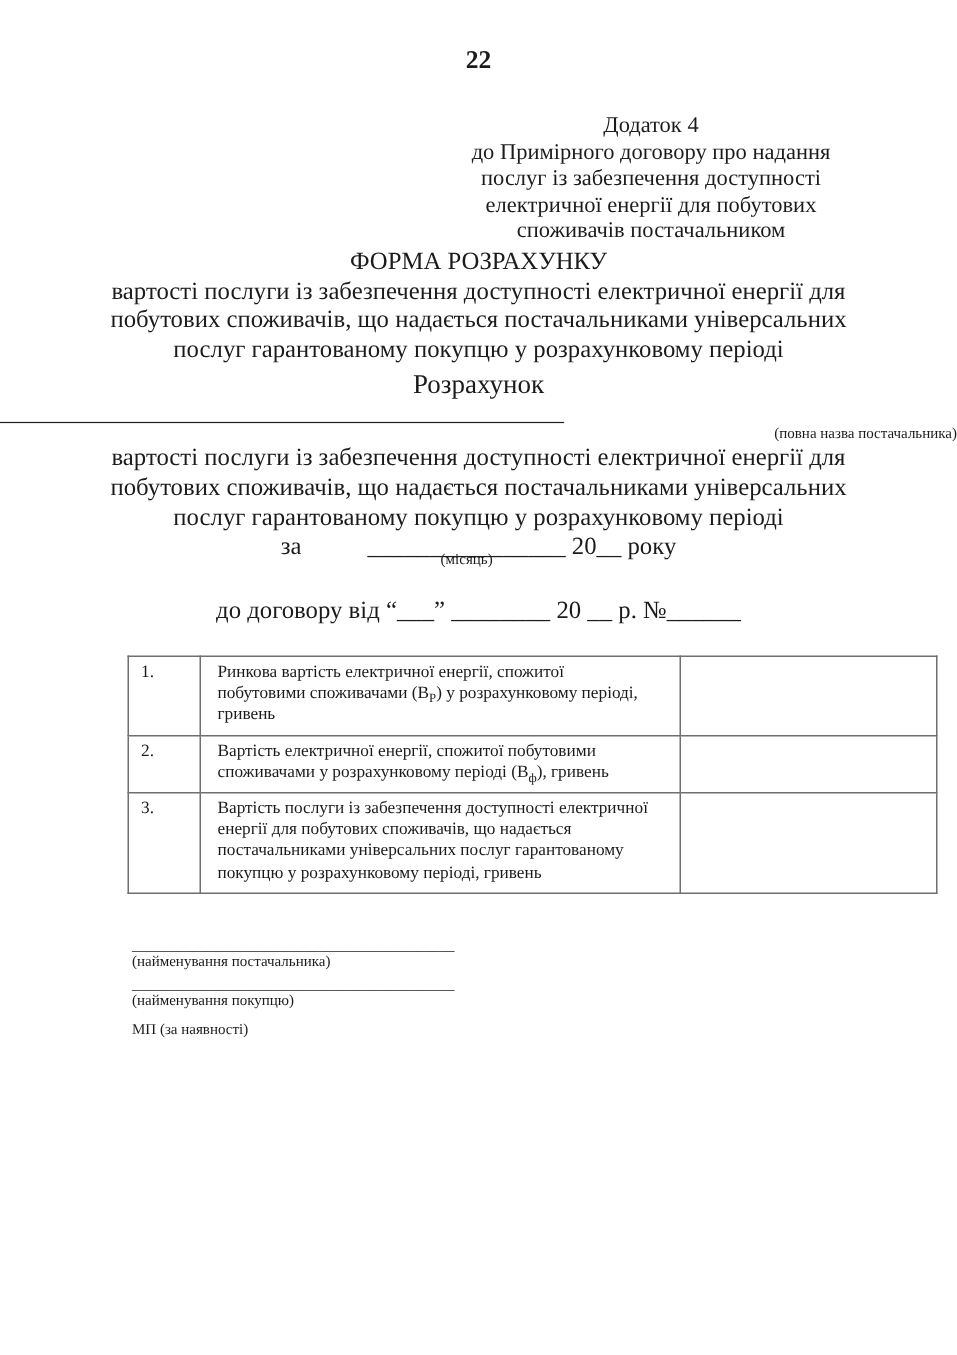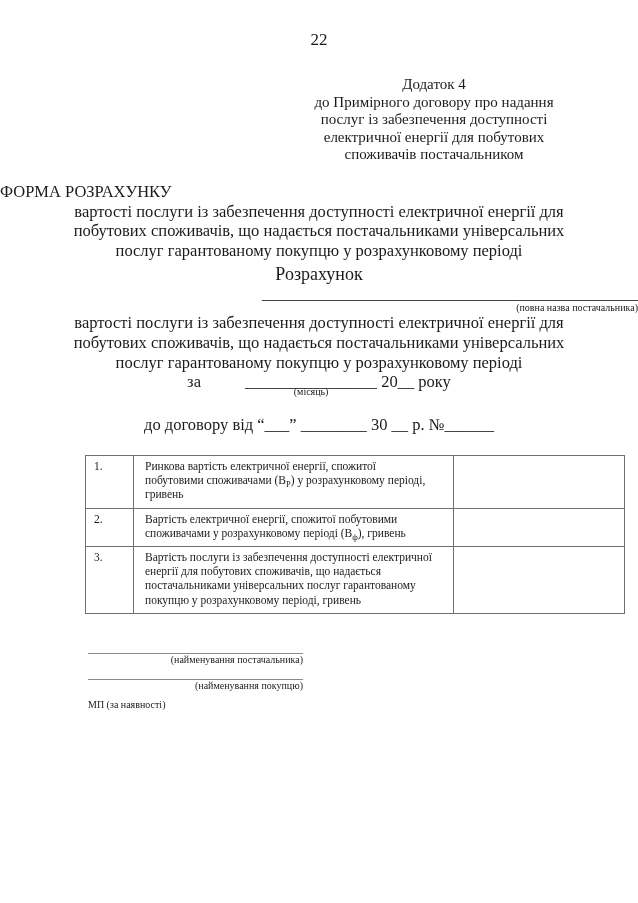--- a/index.html
+++ b/index.html
@@ -4,33 +4,33 @@
 <style>
   html, body { margin:0; padding:0; background:#ffffff; }
   body {
     width:638px; height:903px;
     font-family:"Liberation Serif","DejaVu Serif",serif;
     color:#1b1b1b;
     overflow:hidden;
   }
   .page { position:relative; width:638px; height:903px; background:#fff; }
 
-  .pageno { padding-top:30px; text-align:center; font-size:17px; line-height:20px; }
+  .pageno { padding-top:30px; text-align:center; font-size:17px; line-height:20px;font-weight:bold; }
 
   .appendix {
     width:258px; margin:26px 75px 0 auto;
     text-align:center; font-size:15px; line-height:17.5px;
   }
 
-  .form-title { margin-top:18px; text-align:left; font-size:16.5px; line-height:20px; }
+  .form-title { text-align:center; font-size:16.5px; line-height:20px; }
   .para { text-align:center; font-size:16.5px; line-height:19.5px; }
   .para2 { text-align:center; font-size:16.5px; line-height:20px; }
 
   .calc-heading { margin-top:4px; text-align:center; font-size:18px; line-height:20px; }
-  .blank-line { text-align:right; font-size:16px; line-height:19px; white-space:nowrap; }
+  .blank-line { text-align:left; font-size:16px; line-height:19px; white-space:nowrap; }
   .small-caption { text-align:right; font-size:10px; line-height:10px; }
 
   .period-line { text-align:center; font-size:16.5px; line-height:18px; }
   .blank-wrap { position:relative; display:inline-block;margin-left:40px; }
   .blank-wrap .under-caption {
     position:absolute; top:14px; left:0; width:100%;
     text-align:center; font-size:10px; line-height:10px;
   }
 
   .contract-line { margin-top:24px; text-align:center; font-size:16.5px; line-height:20px; }
@@ -40,21 +40,21 @@
     width:487px; font-size:11.5px; line-height:14.2px;
     table-layout:fixed;
   }
   table.cost td { border:1px solid #6f6f6f; vertical-align:top; }
   td.c-num  { width:37px;  padding:3px 2px 2px 8px; }
   td.c-desc { width:288px; padding:3px 20px 6px 11px; }
   td.c-val  { width:162px; padding:3px 4px; }
   td.c-desc sub { font-size:8.5px; line-height:0; }
 
   .signature { margin:30px 0 0 88px; font-size:10px; line-height:10px; }
-  .sig-unit { display:inline-block; text-align:right; margin-bottom:5px; vertical-align:top; }
+  .sig-unit { display:inline-block; text-align:left; margin-bottom:5px; vertical-align:top; }
   .sig-line { white-space:nowrap; }
   .sig-cap  { margin-top:1px; }
   .sig-row .sig-unit + .sig-unit { margin-left:6px; }
   .sig-mp { margin-top:4px; text-align:left; }
 </style>
 </head>
 <body>
 
 <div class="page">
 
@@ -84,21 +84,21 @@
   <div class="para2">
     <div>вартості послуги із забезпечення доступності електричної енергії для</div>
     <div>побутових споживачів, що надається постачальниками універсальних</div>
     <div>послуг гарантованому покупцю у розрахунковому періоді</div>
   </div>
 
   <div class="period-line">
     <span>за </span><span class="blank-wrap"><span>________________</span><span class="under-caption">(місяць)</span></span><span> 20__ року</span>
   </div>
 
-  <div class="contract-line">до договору від “___” ________ 30 __ р. №______</div>
+  <div class="contract-line">до договору від “___” ________ 20 __ р. №______</div>
 
   <table class="cost">
     <tbody>
       <tr>
         <td class="c-num">1.</td>
         <td class="c-desc"><span>Ринкова вартість електричної енергії, спожитої побутовими споживачами (В</span><sub>Р</sub><span>) у розрахунковому періоді, гривень</span></td>
         <td class="c-val"></td>
       </tr>
       <tr>
         <td class="c-num">2.</td>

